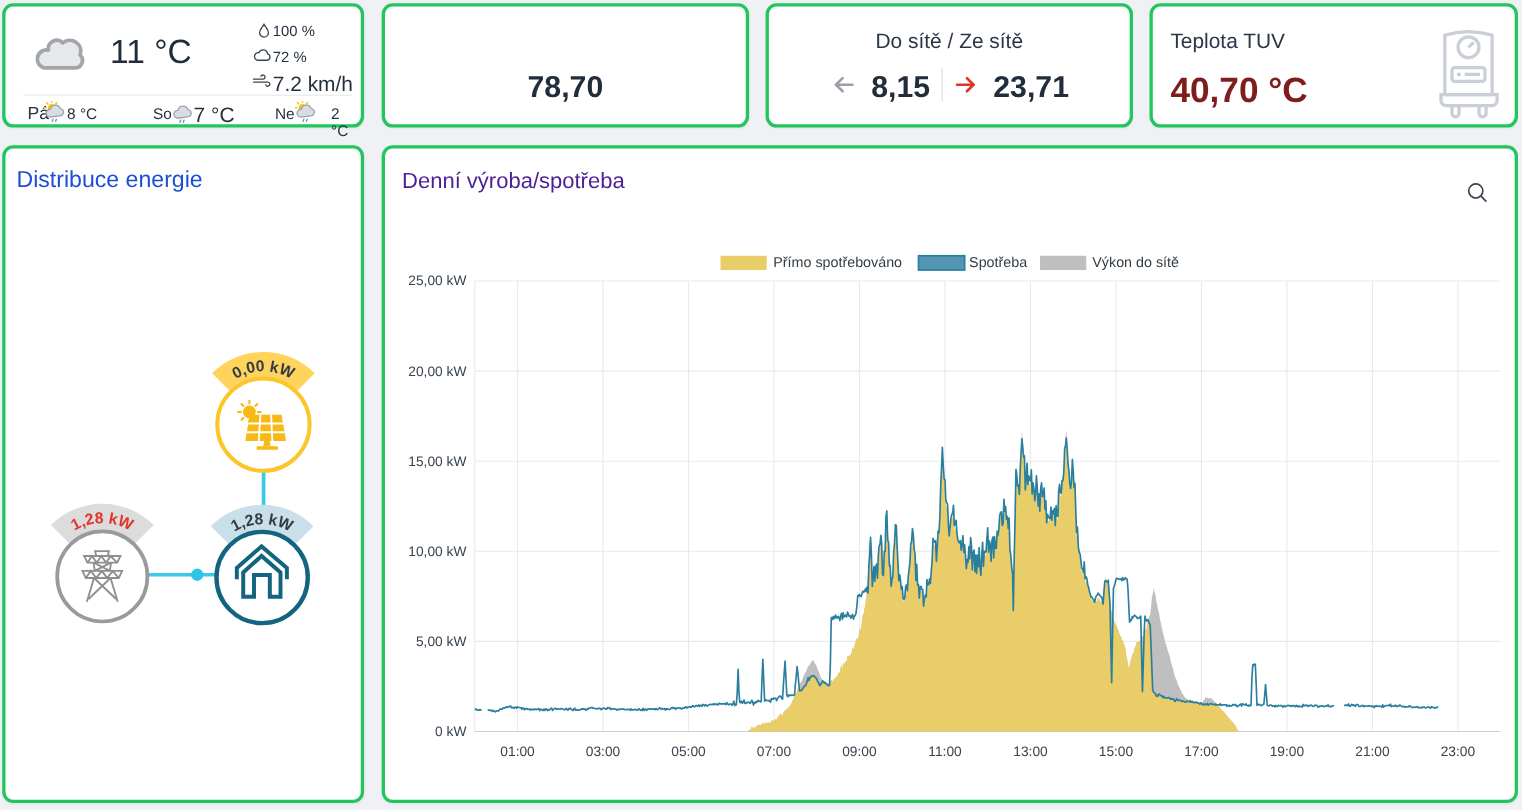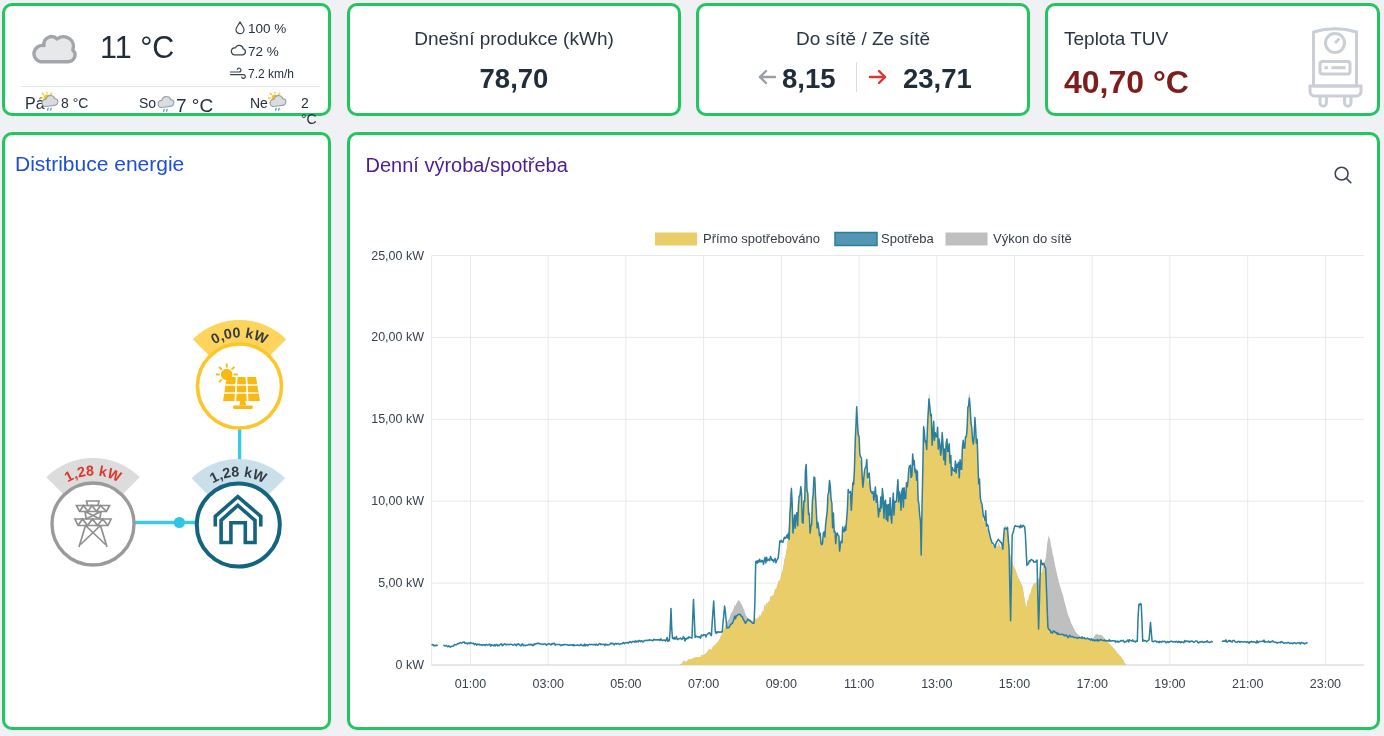--- a/index.html
+++ b/index.html
@@ -20,21 +20,21 @@
 <svg class="abs" style="left:225px;top:38px" width="17" height="12" viewBox="0 0 17 12">
  <path d="M4.2 10.8 h8.3 a3 3 0 0 0 .7-5.9 a4 4 0 0 0-7.7-1 A3.5 3.5 0 0 0 4.2 10.8 Z" fill="none" stroke="#39434f" stroke-width="1.2" stroke-linejoin="round"></path>
 </svg>
 <div class="abs" style="left:243px;top:38px;font-size:13.5px">72 %</div>
 <svg class="abs" style="left:224px;top:61px" width="18" height="14" viewBox="0 0 18 14">
  <g fill="none" stroke="#39434f" stroke-width="1.2" stroke-linecap="round">
   <path d="M1.5 5 h8.6 a1.9 1.9 0 1 0 -1.8-2.6"></path>
   <path d="M1.5 7.6 h13 a1.9 1.9 0 1 1 -1.8 2.6"></path>
  </g>
 </svg>
-<div class="abs" style="left:243px;top:61px;font-size:12px">7.2 km/h</div>
+<div class="abs" style="left:243px;top:61px;font-size:19px">7.2 km/h</div>
 <div class="abs" style="left:16px;top:80px;width:299px;border-top:1px solid #e4e7ea"></div>
 <div class="abs" style="left:20px;top:88.5px;font-size:16px">Pá</div>
     <svg class="abs" style="left:35px;top:86px" width="21" height="20" viewBox="0 0 21 20">
       <circle cx="7" cy="6" r="3.4" fill="#fcc419"></circle>
       <g stroke="#fcc419" stroke-width="1.4" stroke-linecap="round">
         <line x1="11.9" y1="6.0" x2="13.7" y2="6.0"></line>
         <line x1="10.5" y1="9.5" x2="11.7" y2="10.7"></line>
         <line x1="7.0" y1="10.9" x2="7.0" y2="12.7"></line>
         <line x1="3.5" y1="9.5" x2="2.3" y2="10.7"></line>
         <line x1="2.1" y1="6.0" x2="0.3" y2="6.0"></line>
@@ -73,30 +73,29 @@
       </g>
       <path d="M5.5 14.5 a3.6 3.6 0 0 1 0.4-7.2 a4.6 4.6 0 0 1 8.9-0.6 a3.3 3.3 0 0 1 -0.6 6.6 Z" fill="#d9dce0" stroke="#9aa2ab" stroke-width="1.2" stroke-linejoin="round"></path>
       <g stroke="#5b9bd5" stroke-width="1.3" stroke-linecap="round">
         <line x1="8.2" y1="16.3" x2="7.6" y2="18.2"></line>
         <line x1="11.2" y1="16.3" x2="10.6" y2="18.2"></line>
       </g>
     </svg>
 <div class="abs" style="left:296px;top:88.5px;font-size:14px">2 °C</div>
 </div>
 <div class="card" style="left:347px;top:3px;width:334px;height:113px">
-  <div class="abs ct" style="left:0;right:0;top:22px;text-align:center">Dnešní produkce (kWh)</div>
   <div class="abs cv" style="left:0;right:0;top:57px;text-align:center">78,70</div>
 </div>
 <div class="card" style="left:696px;top:3px;width:334px;height:113px">
   <div class="abs ct" style="left:0;right:0;top:22px;text-align:center">Do sítě / Ze sítě</div>
   <svg class="abs" style="left:58px;top:62px" width="20" height="18" viewBox="0 0 20 18" fill="none" stroke="#9aa0a6" stroke-width="2.4" stroke-linecap="round" stroke-linejoin="round">
       <line x1="18" y1="9" x2="3" y2="9"></line>
       <polyline points="9 3 3 9 9 15"></polyline>
     </svg>
-  <div class="abs cv" style="left:83px;top:57px">8,15</div>
+  <div class="abs cv" style="left:93px;top:57px">8,15</div>
   <div class="abs" style="left:157px;top:56px;height:30px;border-left:1px solid #d9dce0"></div>
   <svg class="abs" style="left:169px;top:62px" width="20" height="18" viewBox="0 0 20 18" fill="none" stroke="#e0352b" stroke-width="2.4" stroke-linecap="round" stroke-linejoin="round">
       <line x1="2" y1="9" x2="17" y2="9"></line>
       <polyline points="11 3 17 9 11 15"></polyline>
     </svg>
   <div class="abs cv" style="left:204px;top:57px">23,71</div>
 </div>
 <div class="card" style="left:1045px;top:3px;width:335px;height:113px">
   <div class="abs ct" style="left:16px;top:22px">Teplota TUV</div>
   <div class="abs" style="left:16px;top:58px;font-size:32px;font-weight:bold;color:#7f1d1d">40,70 °C</div>

